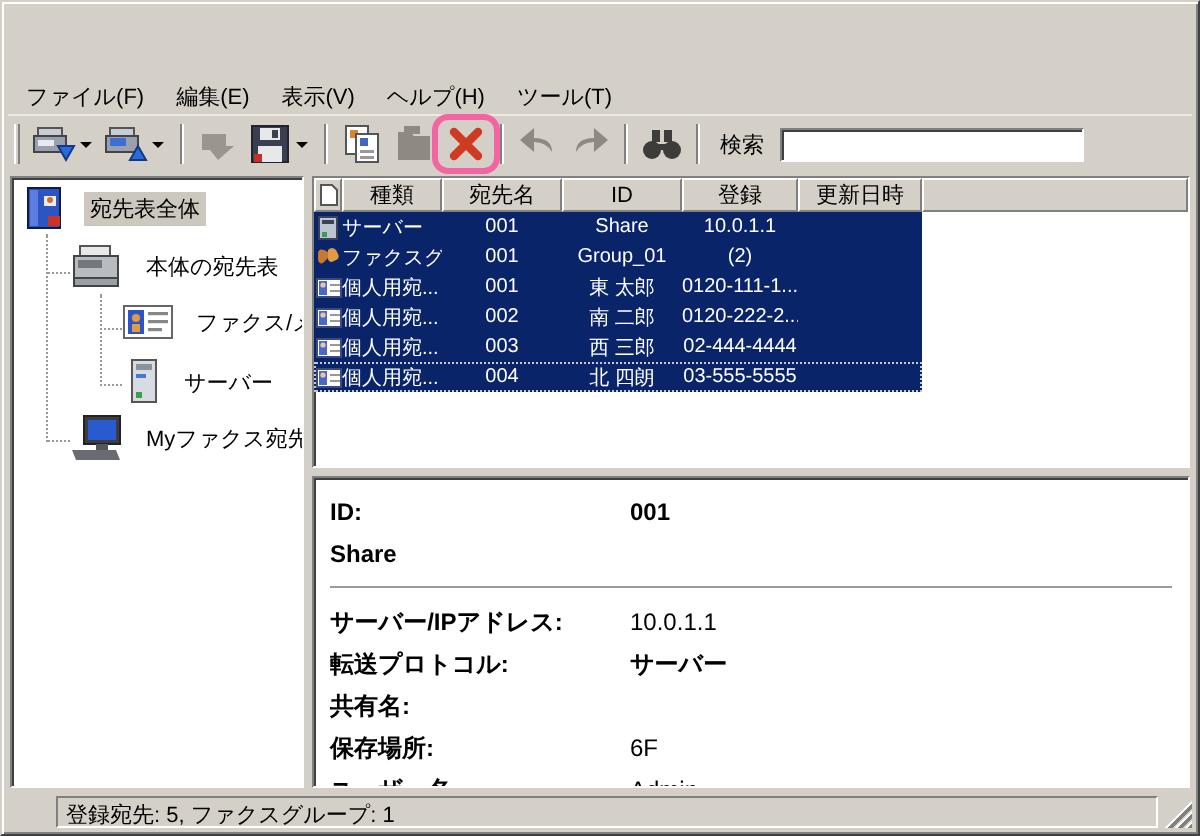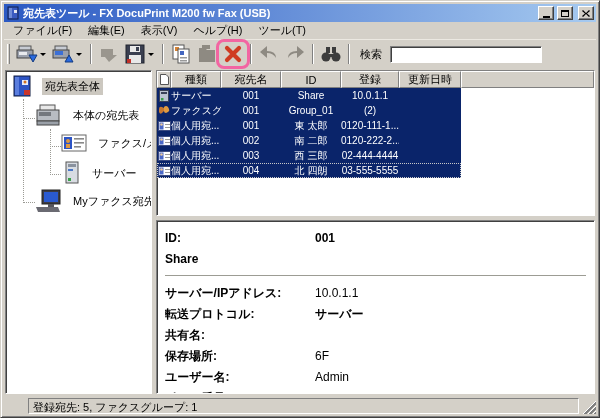--- a/index.html
+++ b/index.html
@@ -9,21 +9,21 @@
   
   .title-bar{height:18px;background:linear-gradient(90deg,#2b59c3,#a6caf0);display:flex;align-items:center;
     padding:0 2px;gap:3px;color:#fff;font-weight:bold;font-size:11px;flex-shrink:0;}
   .title-text{flex:1;white-space:nowrap;overflow:hidden;}
   .win-btn{width:16px;height:14px;background:#d4d0c8;border:1px solid;border-color:#fff #404040 #404040 #fff;
     box-shadow:inset -1px -1px 0 #808080;display:flex;align-items:center;justify-content:center;flex-shrink:0;}
   .win-btn.close{margin-left:2px;}
   .glyph-min{width:7px;height:2px;background:#000;margin-top:7px;}
   .glyph-max{width:8px;height:7px;border:1px solid #000;border-top-width:2px;}
   
-  .menu-bar{height:17px;display:flex;align-items:flex-start;font-size:11px;padding-left:1px;flex-shrink:0;}
+  .menu-bar{height:17px;display:flex;align-items:flex-start;font-size:11px;padding-left:1px;flex-shrink:0;margin-top:36px;}
   .menu-item{padding:1px 8px;color:#000;}
   
   .toolbar{height:29px;display:flex;align-items:center;border-top:1px solid #ece9e2;flex-shrink:0;padding-left:2px;}
   .tb-grip{width:3px;height:20px;border-left:1px solid #fff;border-right:1px solid #808080;margin:0 4px 0 1px;}
   .tbtn{width:26px;height:24px;display:flex;align-items:center;justify-content:center;position:relative;flex-shrink:0;}
   .caret{width:0;height:0;border-left:3px solid transparent;border-right:3px solid transparent;border-top:3px solid #000;margin:0 4px 0 0;}
   .tsep{width:2px;height:20px;border-left:1px solid #808080;border-right:1px solid #fff;margin:0 4px;flex-shrink:0;}
   .annot{position:absolute;left:-4px;top:-3px;right:-4px;bottom:-3px;border:3px solid #f265a2;border-radius:8px;pointer-events:none;}
   .search-label{font-size:11px;margin:0 8px 0 6px;}
   .search-input{width:152px;height:17px;border:1px solid;border-color:#808080 #fff #fff #808080;
@@ -64,39 +64,20 @@
   .status-field{flex:1;border:1px solid;border-color:#808080 #fff #fff #808080;font-size:11px;padding:1px 4px;
     white-space:nowrap;overflow:hidden;margin-left:24px;}
   .grip-resize{width:15px;margin-left:2px;background:
     linear-gradient(135deg,transparent 0 55%, #fff 55% 60%, #808080 60% 68%, transparent 68% 72%, #fff 72% 77%, #808080 77% 85%, transparent 85% 88%, #fff 88% 93%, #808080 93% 100%);}
 </style>
 </head>
 <body>
 
 <div class="window">
 
-  <div class="title-bar">
-    <svg width="14" height="14" viewBox="0 0 14 14">
-      <rect x="2" y="1" width="10" height="12" fill="#3a5bc0" stroke="#10204a"></rect>
-      <rect x="3" y="2" width="3" height="10" fill="#6f8cd8"></rect>
-      <rect x="8" y="4" width="3" height="3" fill="#e0e4f0"></rect>
-    </svg>
-    <span class="title-text">宛先表ツール - FX DocuPrint M200 fw Fax (USB)</span>
-    <div class="win-btn">
-        <div class="glyph-min"></div>
-      </div>
-    <div class="win-btn">
-        <div class="glyph-max"></div>
-      </div>
-    <div class="win-btn close">
-      <svg width="8" height="7" viewBox="0 0 8 7">
-        <path d="M1 0 L4 3 L7 0 L8 1 L5 3.5 L8 6 L7 7 L4 4 L1 7 L0 6 L3 3.5 L0 1 Z" fill="#000"></path>
-      </svg>
-    </div>
-  </div>
 
   <div class="menu-bar">
     <span class="menu-item">ファイル(F)</span>
     <span class="menu-item">編集(E)</span>
     <span class="menu-item">表示(V)</span>
     <span class="menu-item">ヘルプ(H)</span>
     <span class="menu-item">ツール(T)</span>
   </div>
 
   <div class="toolbar">

